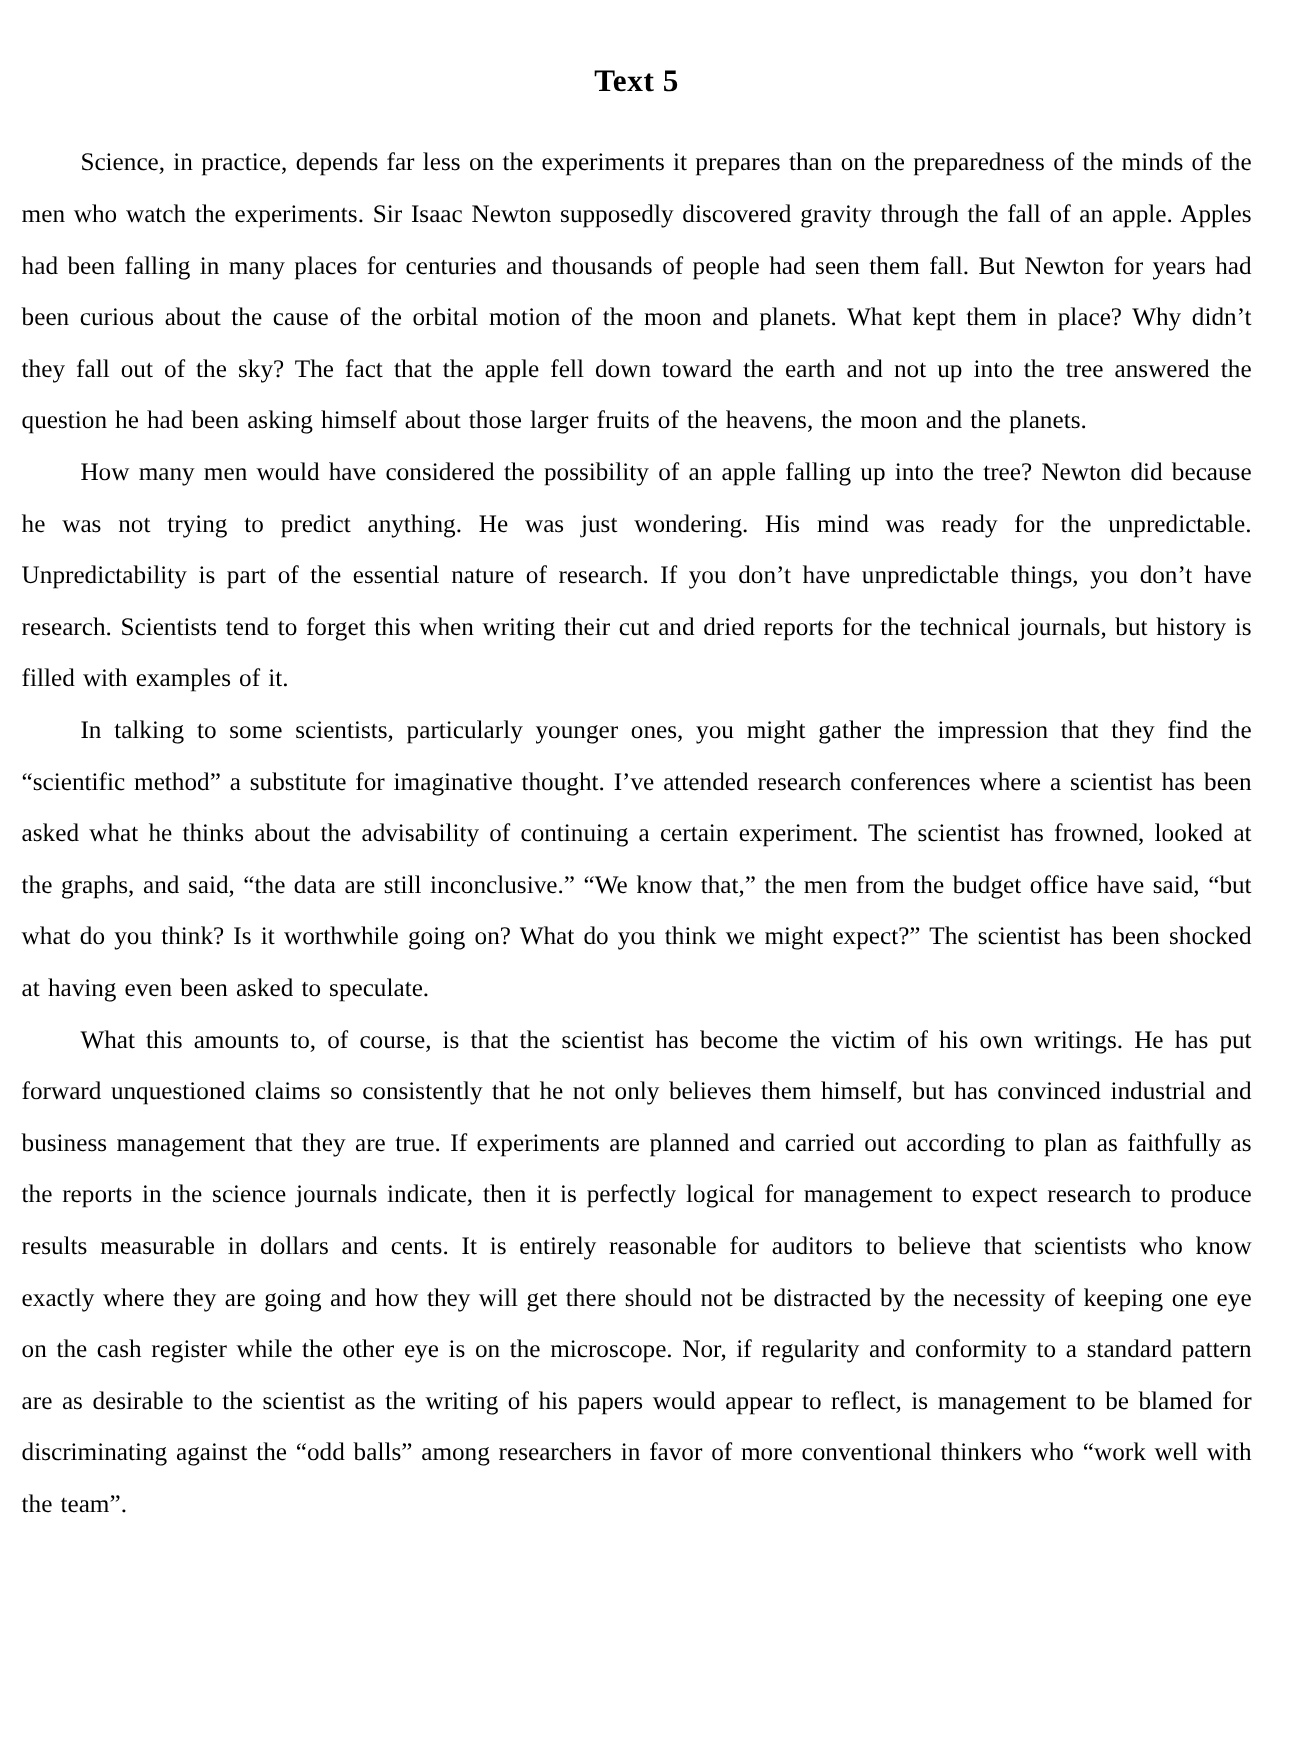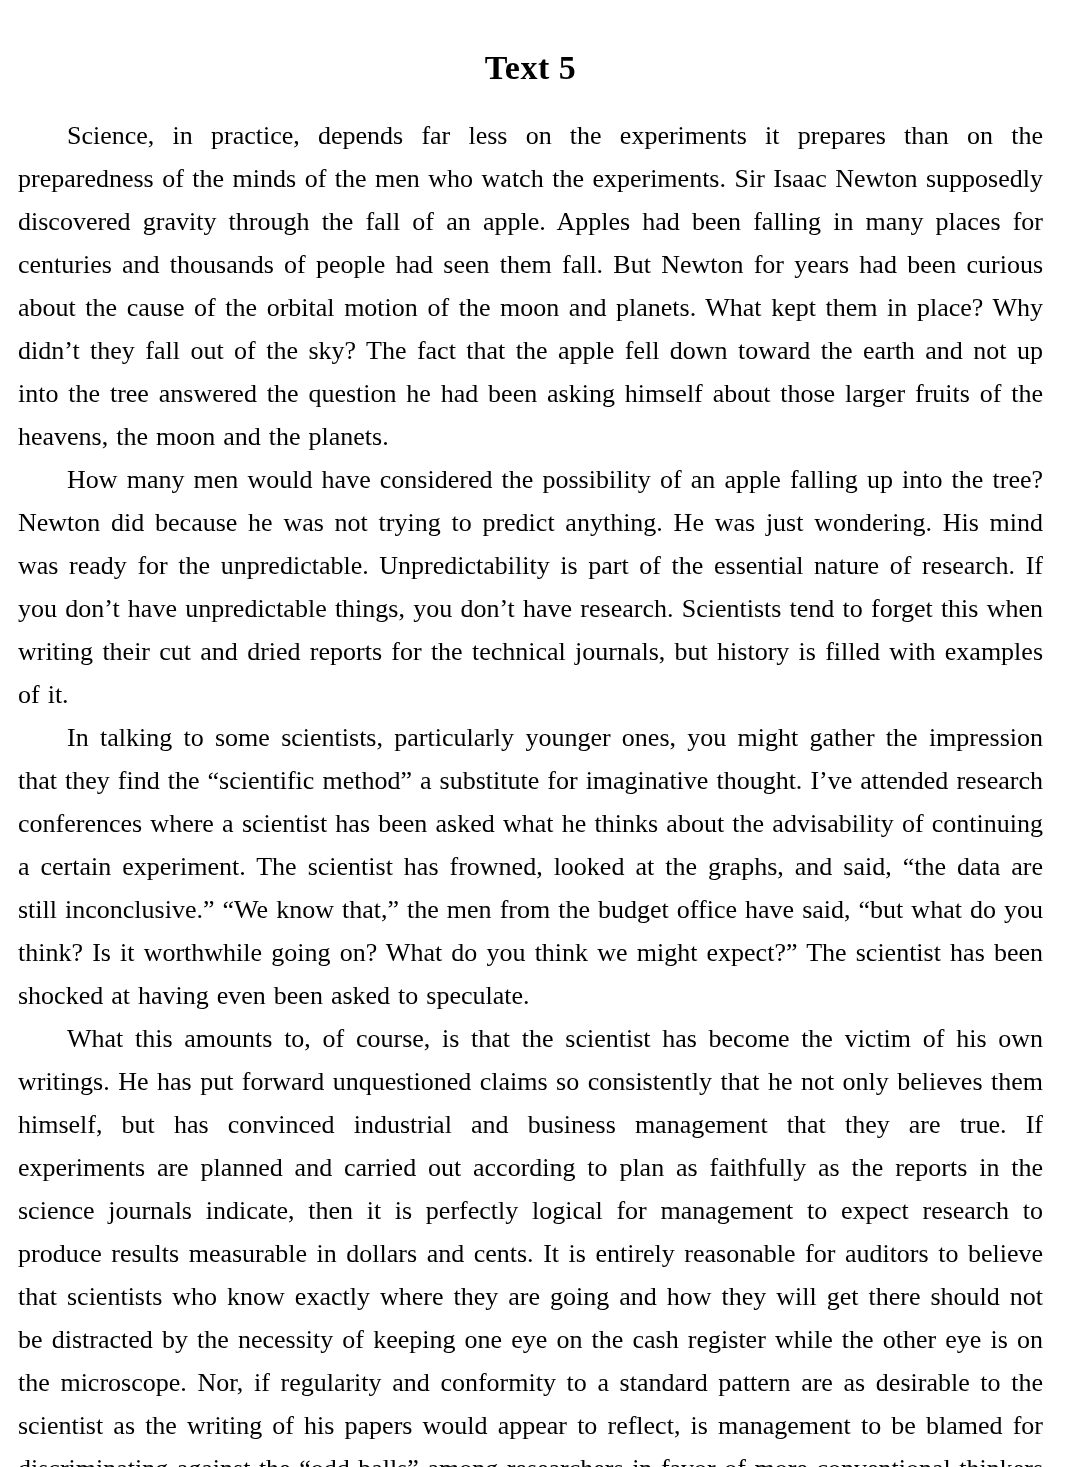--- a/index.html
+++ b/index.html
@@ -13,29 +13,29 @@
     height: 1467px;
     background: #ffffff;
     color: #000000;
     font-family: "Liberation Serif", serif;
     overflow: hidden;
     box-sizing: border-box;
     padding: 0 37px 0 18px;
   }
   .doc-title {
     margin: 48px 0 26px 0;
-    font-size: 34px;
+    font-size: 26px;
     line-height: 40px;
     font-weight: bold;
     text-align: center;
     letter-spacing: 0.5px;
   }
   .doc-body p {
     margin: 0;
-    font-size: 26px;
+    font-size: 21px;
     line-height: 43px;
     text-align: justify;
     text-indent: 49px;
     word-spacing: 1.5px;
   }
 </style>
 </head>
 <body>
 
 <div class="page">

